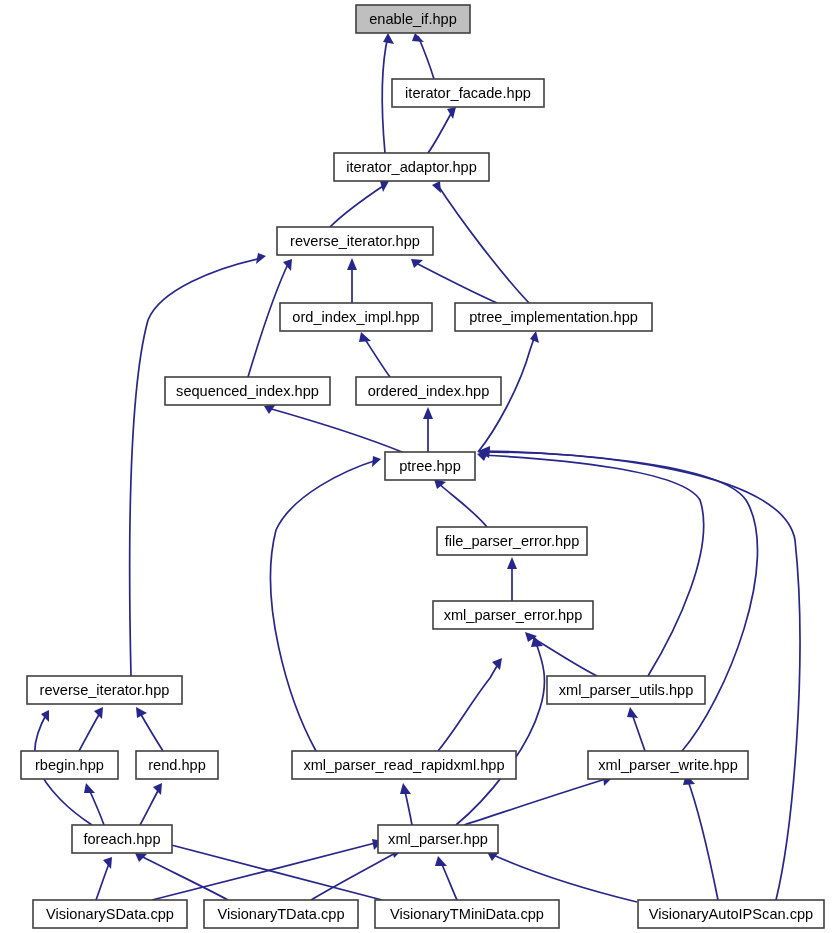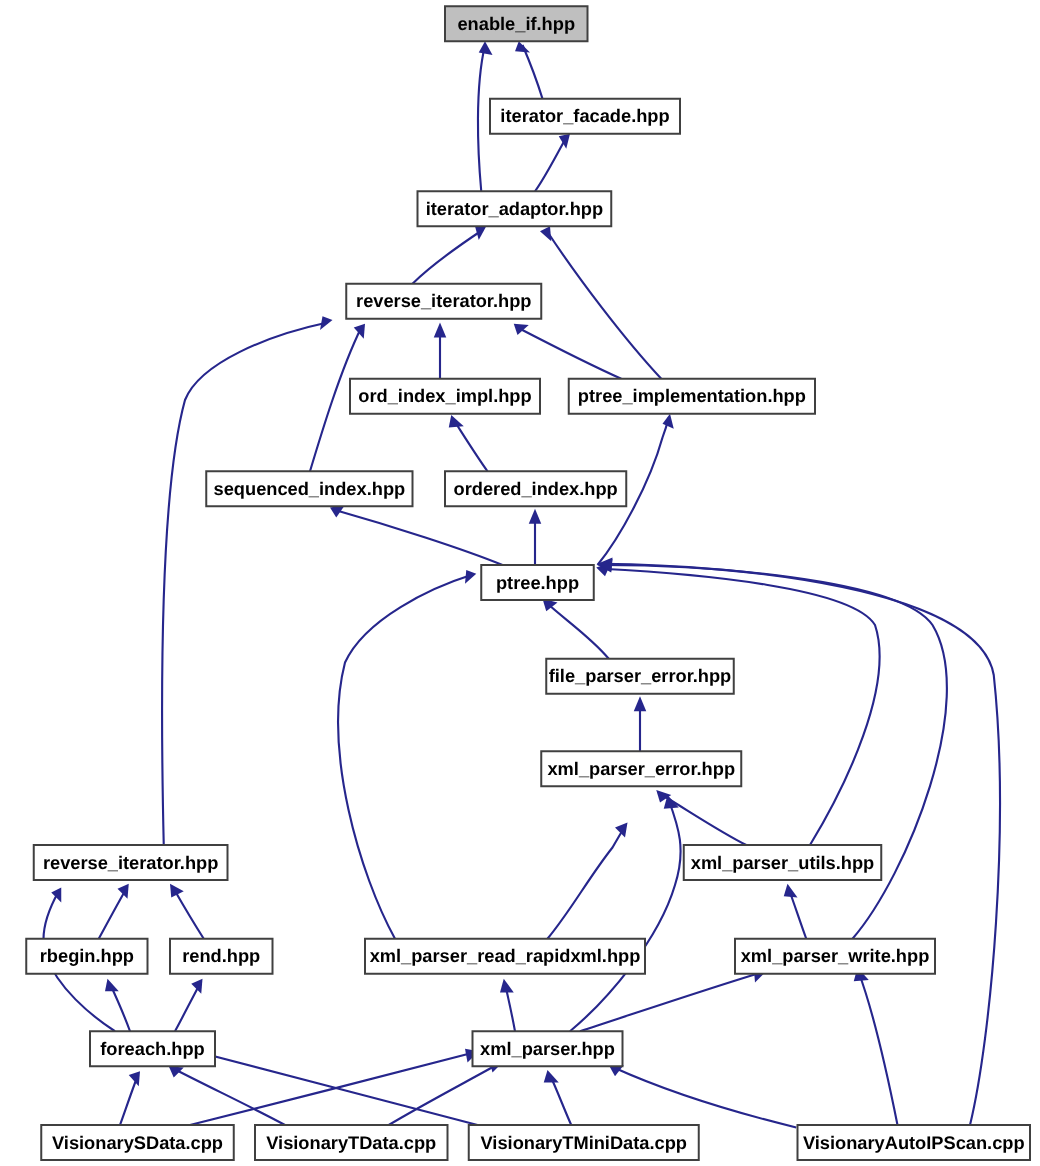--- a/index.html
+++ b/index.html
@@ -7,21 +7,20 @@
     padding: 0;
     background: #ffffff;
   }
   #graph-root {
     position: relative;
     width: 832px;
     height: 933px;
     background: #ffffff;
     font-family: "Liberation Sans", sans-serif;
     overflow: hidden;
-    font-weight: bold;
   }
   svg#graph-svg {
     position: absolute;
     left: 0;
     top: 0;
     width: 832px;
     height: 933px;
     display: block;
   }
   .node-label {

